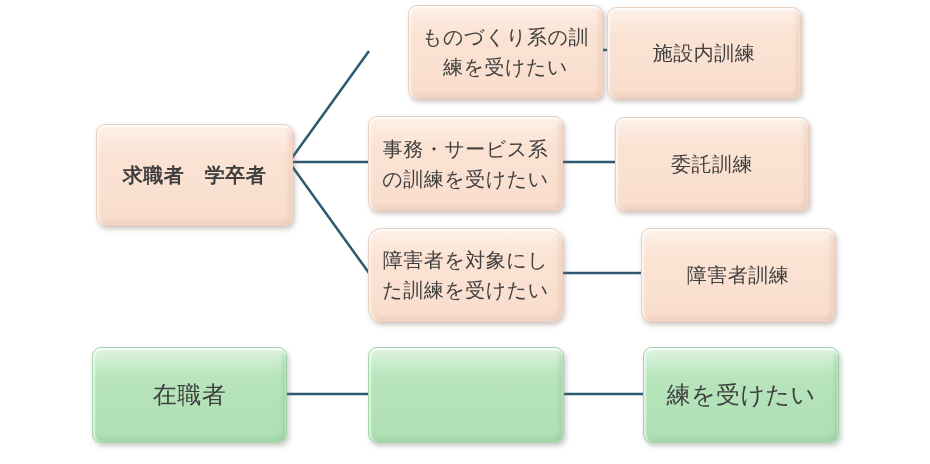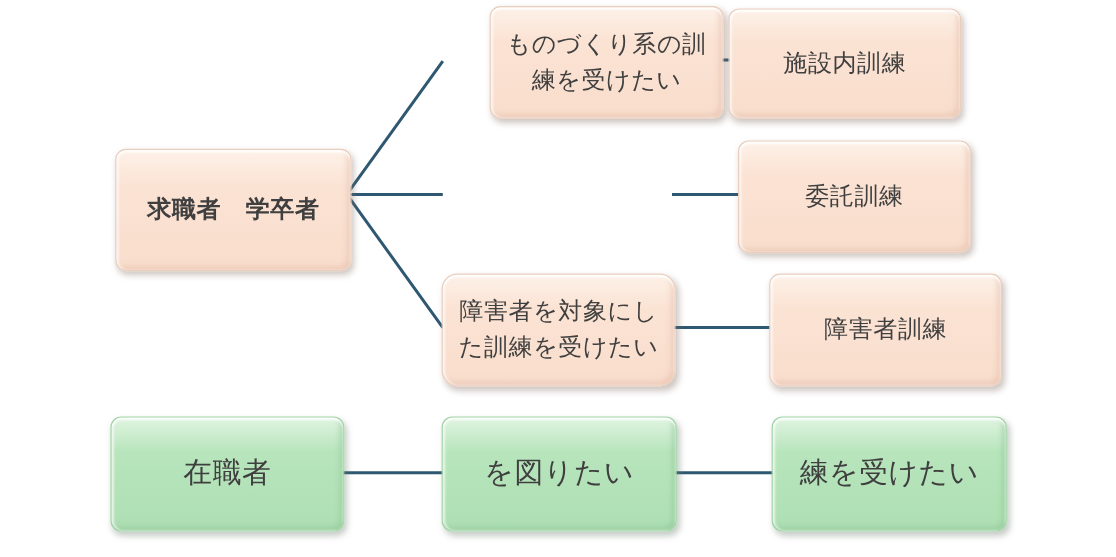--- a/index.html
+++ b/index.html
@@ -76,20 +76,24 @@
 
   <div class="node peach" style="left:96px; top:124px; width:195px; height:100px;font-weight:bold;">
     <span class="lbl">求職者　学卒者</span>
   </div>
 
   <div class="node peach" style="left:368px; top:5px; width:193px; height:92px;margin-left:40px;">
     <span class="lbl">ものづくり系の訓</span>
     <span class="lbl">練を受けたい</span>
   </div>
 
+  <div class="node peach" style="left:368px; top:116px; width:193px; height:93px;">
+    <span class="lbl">事務・サービス系</span>
+    <span class="lbl">の訓練を受けたい</span>
+  </div>
 
   <div class="node peach" style="left:368px; top:228px; width:193px; height:92px;border-radius:13px;">
     <span class="lbl">障害者を対象にし</span>
     <span class="lbl">た訓練を受けたい</span>
   </div>
 
   <div class="node peach" style="left:607px; top:7px; width:192px; height:90px;">
     <span class="lbl">施設内訓練</span>
   </div>
 
@@ -99,20 +103,19 @@
 
   <div class="node peach" style="left:641px; top:228px; width:192px; height:92px;text-align:right;">
     <span class="lbl">障害者訓練</span>
   </div>
 
   <div class="node green" style="left:92px; top:347px; width:193px; height:94px;justify-content:center;">
     <span class="lbl">在職者</span>
   </div>
 
   <div class="node green" style="left:368px; top:347px; width:194px; height:94px;">
-    <span class="lbl">を図りたい</span>
   </div>
 
   <div class="node green" style="left:643px; top:347px; width:194px; height:94px;">
     <span class="lbl">練を受けたい</span>
   </div>
 
 </div>
 
 </body></html>

